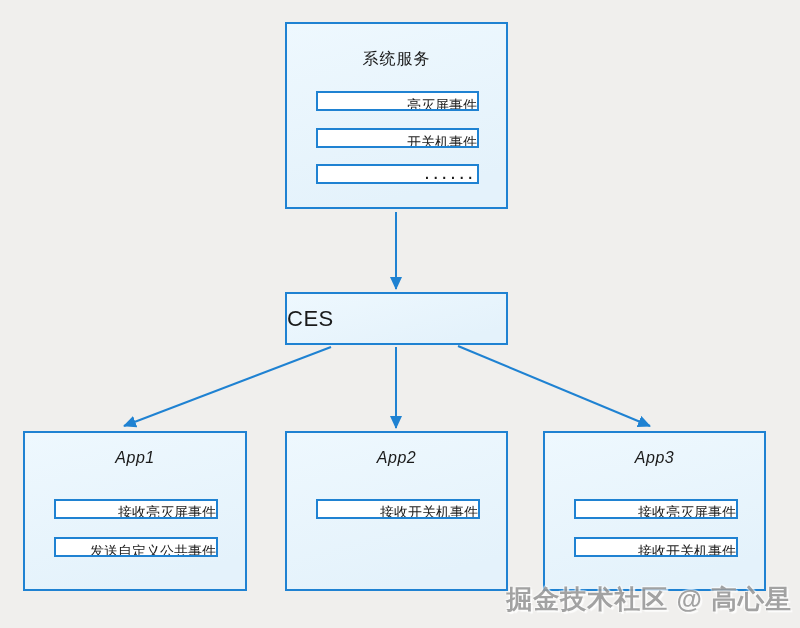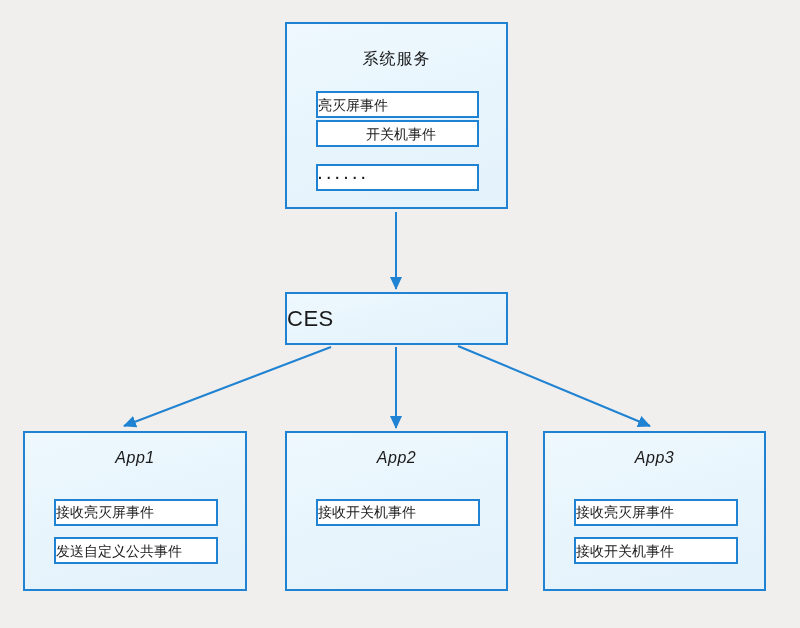--- a/index.html
+++ b/index.html
@@ -51,33 +51,33 @@
   }
   .app-title {
     top: 16px;
     font-size: 16px;
     letter-spacing: 0.5px;
     font-style: italic;
   }
   .pill {
     position: absolute;
     box-sizing: border-box;
-    height: 27px;
+    height: 20px;
     line-height: 24px;
     border: 2px solid var(--border, #1f82d2);
     background: var(--pill-fill, #ffffff);
-    text-align: left;
+    text-align: right;
     font-size: 14px;
     white-space: nowrap;
     overflow: hidden;
   }
   .sys-box   { left: 285px; top: 22px;  width: 223px; height: 187px; }
   .sys-box .pill { left: 29px; width: 163px; }
   .sys-pill-0 { top: 67px; }
-  .sys-pill-1 { top: 96px; padding-left: 48px; }
+  .sys-pill-1 { top: 104px; padding-left: 48px; }
   .sys-pill-2 { top: 140px; letter-spacing: 4px; font-weight: 700; }
 
   .ces-box {
     left: 285px; top: 292px; width: 223px; height: 53px;
     display: flex; align-items: center; justify-content: flex-start;
     font-size: 22px;
     letter-spacing: 0.5px;
   }
 
   .app-box { top: 431px; height: 160px; }
@@ -143,14 +143,15 @@
     <div class="box-title app-title">App2</div>
     <div class="pill app-pill-0">接收开关机事件</div>
   </div>
 
   <div class="box app-box app3">
     <div class="box-title app-title">App3</div>
     <div class="pill app-pill-0">接收亮灭屏事件</div>
     <div class="pill app-pill-1">接收开关机事件</div>
   </div>
 
+  <div class="watermark">掘金技术社区 @ 高心星</div>
 
 </div>
 
 </body></html>

